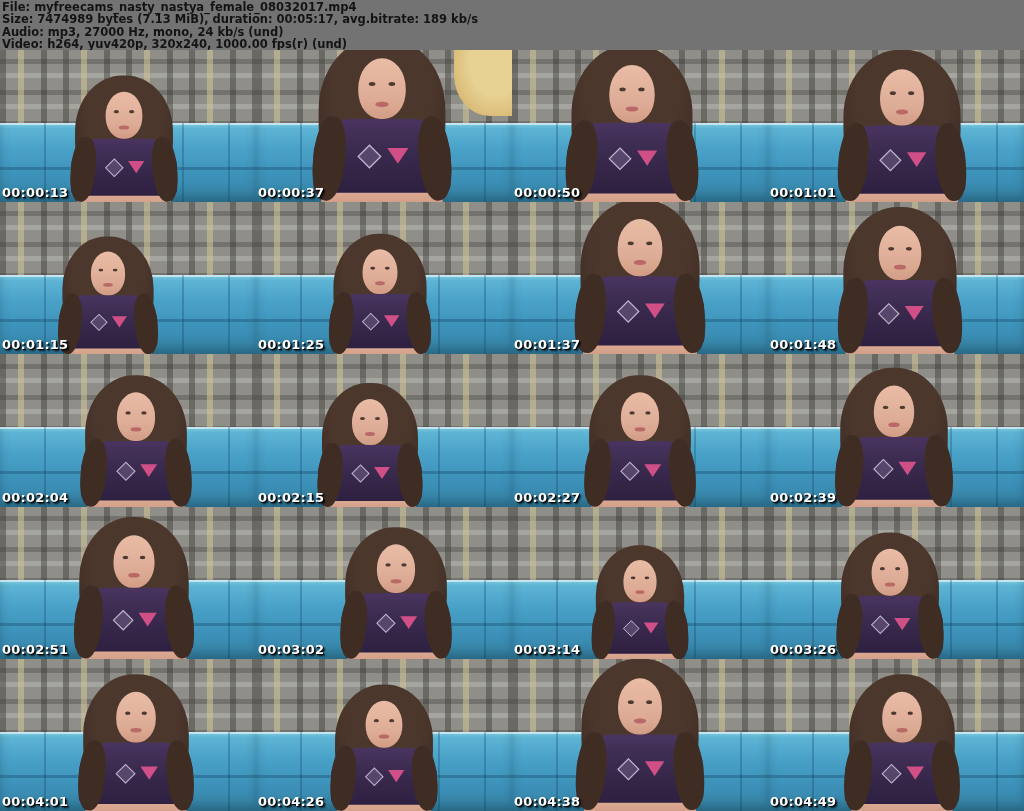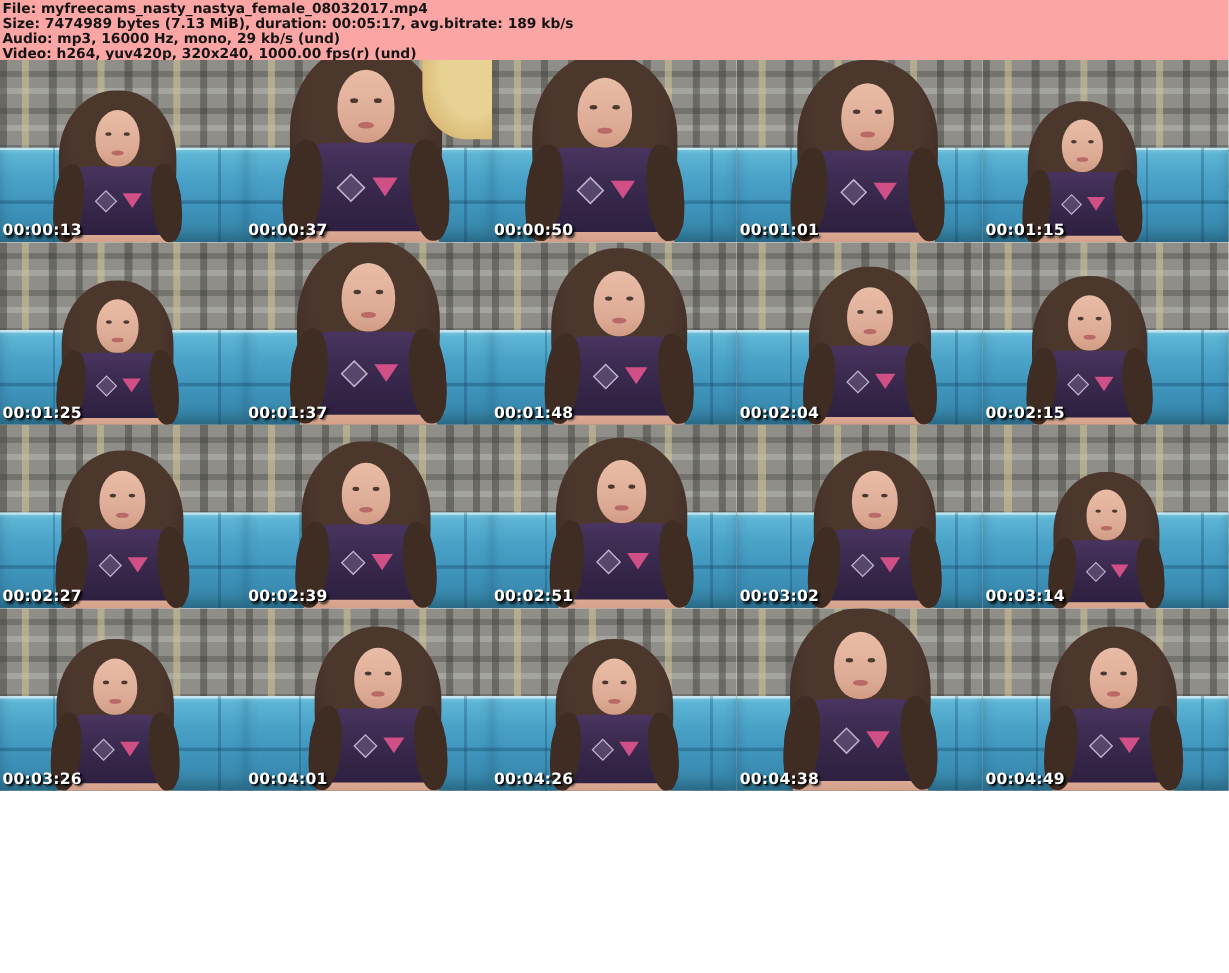--- a/index.html
+++ b/index.html
@@ -1,30 +1,30 @@
 <!DOCTYPE html>
 <html><head>
 <meta charset="utf-8">
 <style>
   * { margin:0; padding:0; box-sizing:border-box; }
   html,body { width:1024px; height:811px; background:#ffffff; overflow:hidden;
     font-family:"DejaVu Sans","Liberation Sans",sans-serif; }
 
   
-  .sheet-header { height:50px; padding:1px 0 0 2px; background:#fca5a5; }
+  .sheet-header { height:50px; padding:1px 0 0 2px; background:#737373; }
   .sheet-header .hline {
     font-size:11.5px; font-weight:bold; line-height:12.3px; color:#141414;
     white-space:nowrap; letter-spacing:0;
   }
 
   
   .thumb-grid {
     width:1024px; height:761px;
     display:grid;
-    grid-template-columns:repeat(5,1fr);
+    grid-template-columns:repeat(4,1fr);
     grid-template-rows:repeat(5,1fr);
     background:#ffffff;
   }
   .thumb { position:relative; overflow:hidden; }
 
   .scene { position:absolute; inset:0; }
 
   
   .wallpaper {
     position:absolute; inset:0; background-color:#8f8e88;
@@ -94,21 +94,21 @@
   .ts { position:absolute; left:2px; bottom:2px; z-index:8;
     color:#ffffff; font-size:13px; font-weight:bold; letter-spacing:.2px;
     text-shadow:1px 1px 0 #000, 2px 2px 2px rgba(0,0,0,.85); }
 </style>
 </head>
 <body>
 
 <div class="sheet-header">
   <div class="hline">File: myfreecams_nasty_nastya_female_08032017.mp4</div>
   <div class="hline">Size: 7474989 bytes (7.13 MiB), duration: 00:05:17, avg.bitrate: 189 kb/s</div>
-  <div class="hline">Audio: mp3, 16000 Hz, mono, 29 kb/s (und)</div>
+  <div class="hline">Audio: mp3, 27000 Hz, mono, 24 kb/s (und)</div>
   <div class="hline">Video: h264, yuv420p, 320x240, 1000.00 fps(r) (und)</div>
 </div>
 
 <div class="thumb-grid" id="thumb-grid">
     <div class="thumb">
     <div class="scene">
       <div class="wallpaper"></div>
       <div class="couch"></div>
       <div class="person" style="transform: translateX(-4px) scale(1.02);">
         <div class="hair"></div>

